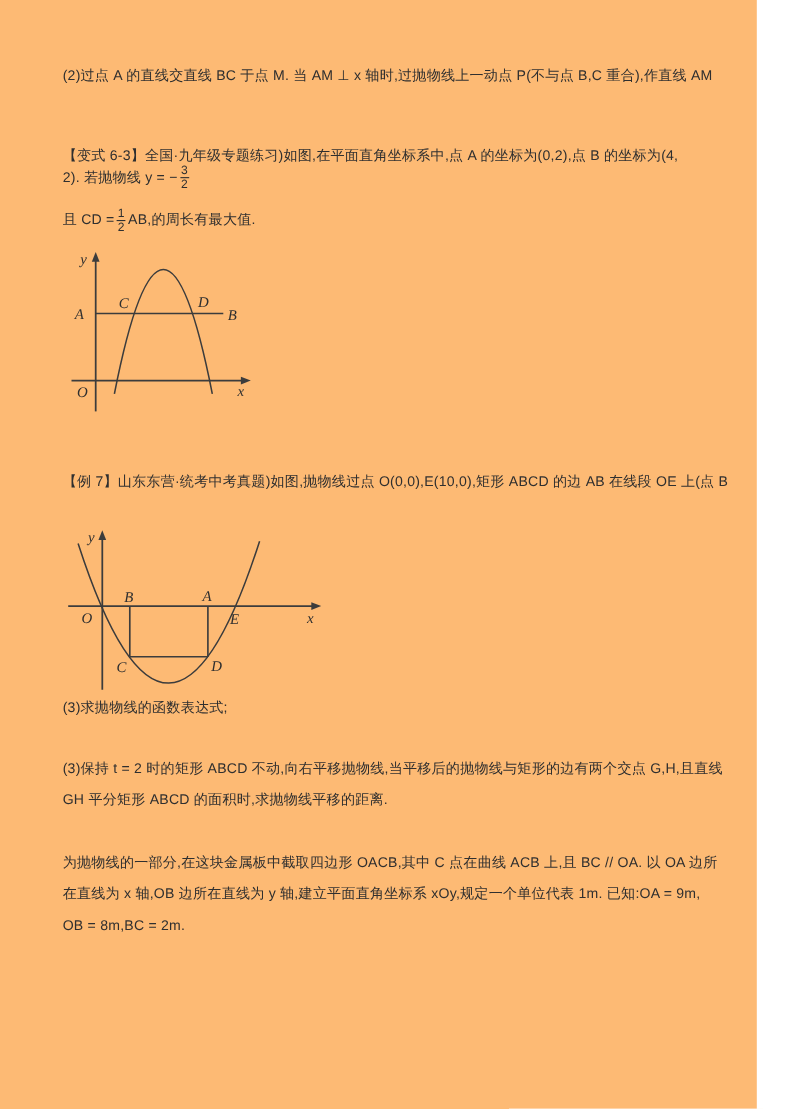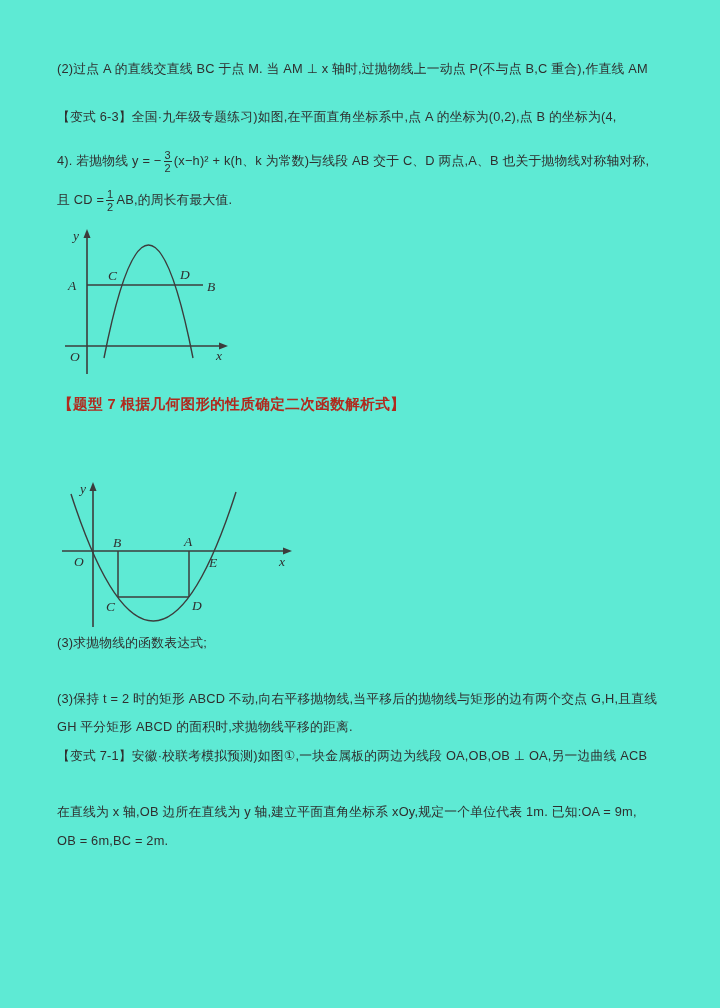--- a/index.html
+++ b/index.html
@@ -1,22 +1,23 @@
 <!DOCTYPE html>
 <html style="--text: #2f2f2f; --heading-red: #b02a1e; --figure-stroke: #3c3c3c;"><head>
 <meta charset="utf-8">
 <style>
   html,body{margin:0;padding:0;background:#ffffff;}
   .page{
     position:relative;
-    width:720px;height:1008px;
-    background:#5eead4;
+    width:640px;height:1008px;
+    background:#fdba74;
     overflow:hidden;
     font-family:"Liberation Sans","DejaVu Sans",sans-serif;
     color:var(--text,#2f2f2f);
+    padding-left:48px;
   }
   .line{
     position:absolute;left:57px;
     font-size:12.8px;line-height:18px;
     letter-spacing:0.2px;
     white-space:nowrap;
   }
   .formula-line{
     position:absolute;left:57px;
     display:flex;align-items:center;
@@ -48,29 +49,28 @@
     fill:var(--text,#2f2f2f);
   }
 </style>
 </head>
 <body>
 
 <div class="page">
 
   <div class="line" style="top:60px">(2)过点 A 的直线交直线 BC 于点 M. 当 AM ⊥ x 轴时,过抛物线上一动点 P(不与点 B,C 重合),作直线 AM</div>
 
-  <div class="line" style="top:108px">【变式 6-3】全国·九年级专题练习)如图,在平面直角坐标系中,点 A 的坐标为(0,2),点 B 的坐标为(4,</div>
+  <div class="line" style="top:132px">【变式 6-3】全国·九年级专题练习)如图,在平面直角坐标系中,点 A 的坐标为(0,2),点 B 的坐标为(4,</div>
 
   <div class="formula-line" style="top:143px">
-    <span>4). 若抛物线 y = −</span>
+    <span>2). 若抛物线 y = −</span>
     <span class="frac">
       <span class="num">3</span>
       <span class="den">2</span>
     </span>
-    <span>(x−h)² + k(h、k 为常数)与线段 AB 交于 C、D 两点,A、B 也关于抛物线对称轴对称,</span>
   </div>
 
   <div class="formula-line" style="top:182px">
     <span>且 CD = </span>
     <span class="frac">
       <span class="num">1</span>
       <span class="den">2</span>
     </span>
     <span>AB,的周长有最大值.</span>
   </div>
@@ -84,22 +84,22 @@
     <path class="curve" d="M44,131 Q88.5,-95 133,131"></path>
     <text x="13" y="13">y</text>
     <text x="156" y="133">x</text>
     <text x="10" y="134">O</text>
     <text x="8" y="63">A</text>
     <text x="147" y="64">B</text>
     <text x="48" y="53">C</text>
     <text x="120" y="52">D</text>
   </svg>
 
-  <div class="heading-red" style="top:394px">【题型 7  根据几何图形的性质确定二次函数解析式】</div>
 
+  <div class="line" style="top:429px">【例 7】山东东营·统考中考真题)如图,抛物线过点 O(0,0),E(10,0),矩形 ABCD 的边 AB 在线段 OE 上(点 B</div>
 
   <svg class="figure" style="left:60px;top:480px" width="235" height="152" viewBox="0 0 235 152">
     <line class="axis" x1="33" y1="8" x2="33" y2="147"></line>
     <polygon points="33,2 29.5,11 36.5,11"></polygon>
     <line class="axis" x1="2" y1="71" x2="226" y2="71"></line>
     <polygon points="232,71 223,67.5 223,74.5"></polygon>
     <path class="curve" d="M11,14 Q93.5,269 176,12"></path>
     <line class="seg" x1="58" y1="71" x2="58" y2="117"></line>
     <line class="seg" x1="129" y1="71" x2="129" y2="117"></line>
     <line class="seg" x1="58" y1="117" x2="129" y2="117"></line>
@@ -110,17 +110,17 @@
     <text x="124" y="66">A</text>
     <text x="149" y="87">E</text>
     <text x="46" y="131">C</text>
     <text x="132" y="130">D</text>
   </svg>
 
   <div class="line" style="top:634px">(3)求抛物线的函数表达式;</div>
   <div class="line" style="top:690px">(3)保持 t = 2 时的矩形 ABCD 不动,向右平移抛物线,当平移后的抛物线与矩形的边有两个交点 G,H,且直线</div>
   <div class="line" style="top:718px">GH 平分矩形 ABCD 的面积时,求抛物线平移的距离.</div>
 
-  <div class="line" style="top:747px">【变式 7-1】安徽·校联考模拟预测)如图①,一块金属板的两边为线段 OA,OB,OB ⊥ OA,另一边曲线 ACB</div>
+  <div class="line" style="top:775px">为抛物线的一部分,在这块金属板中截取四边形 OACB,其中 C 点在曲线 ACB 上,且 BC // OA. 以 OA 边所</div>
   <div class="line" style="top:803px">在直线为 x 轴,OB 边所在直线为 y 轴,建立平面直角坐标系 xOy,规定一个单位代表 1m. 已知:OA = 9m,</div>
-  <div class="line" style="top:832px">OB = 6m,BC = 2m.</div>
+  <div class="line" style="top:832px">OB = 8m,BC = 2m.</div>
 
 </div>
 
 </body></html>

